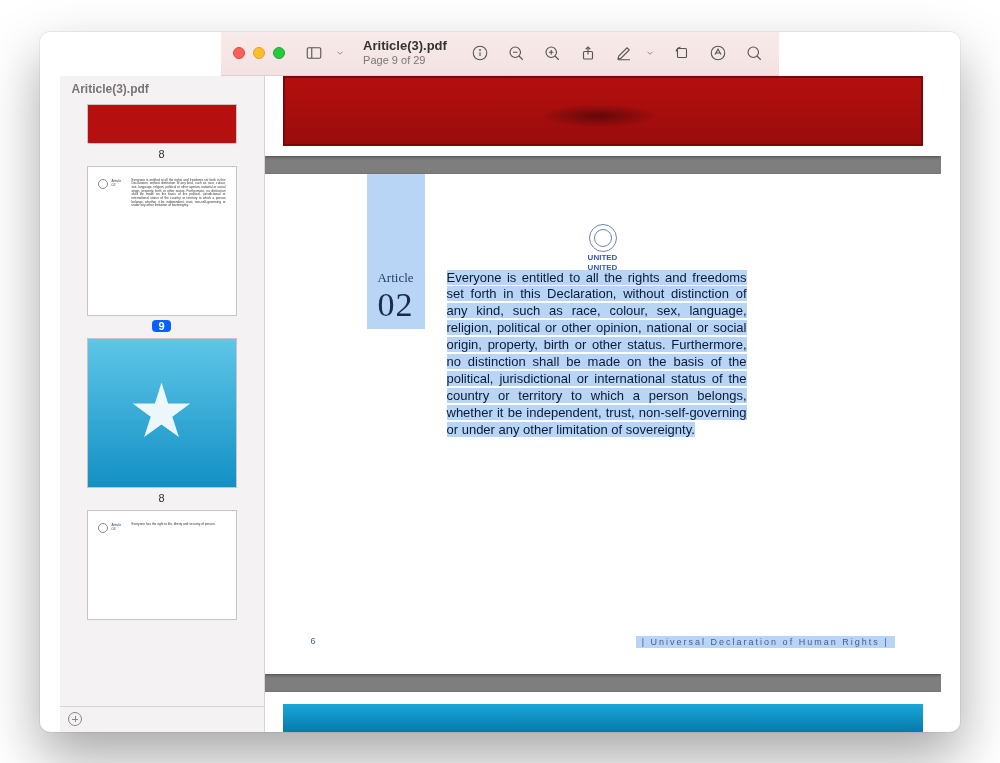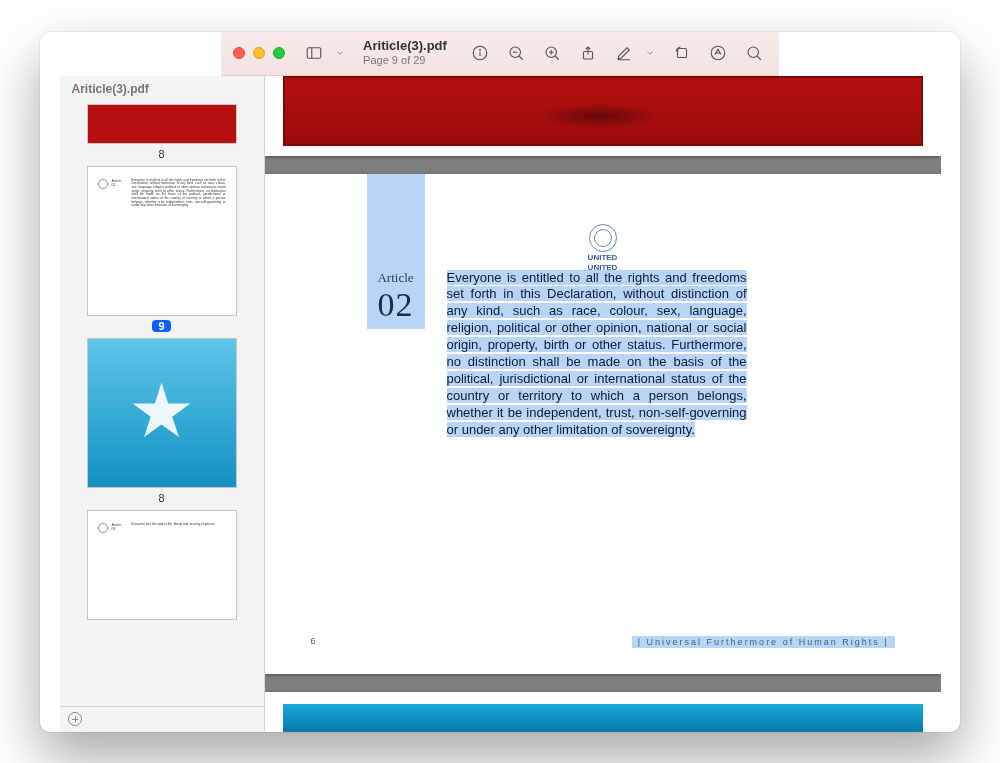--- a/index.html
+++ b/index.html
@@ -279,21 +279,21 @@
           <div class="article-label">Article</div>
           <div class="article-num">02</div>
         </div>
 
         <div class="article-text">
           <span>Everyone is entitled to all the rights and freedoms set forth in this Declaration, without distinction of any kind, such as race, colour, sex, language, religion, political or other opinion, national or social origin, property, birth or other status. Furthermore, no distinction shall be made on the basis of the political, jurisdictional or international status of the country or territory to which a person belongs, whether it be independent, trust, non-self-governing or under any other limitation of sovereignty.</span>
         </div>
 
         <div class="pg-footer">
           <div>6</div>
-          <div class="ftxt">| Universal Furthermore of Human Rights |</div>
+          <div class="ftxt">| Universal Declaration of Human Rights |</div>
         </div>
       </div>
 
       <div class="page-slice-bot">
         <div class="bot-art"></div>
       </div>
 
     </div>
   </div>
 </div>

